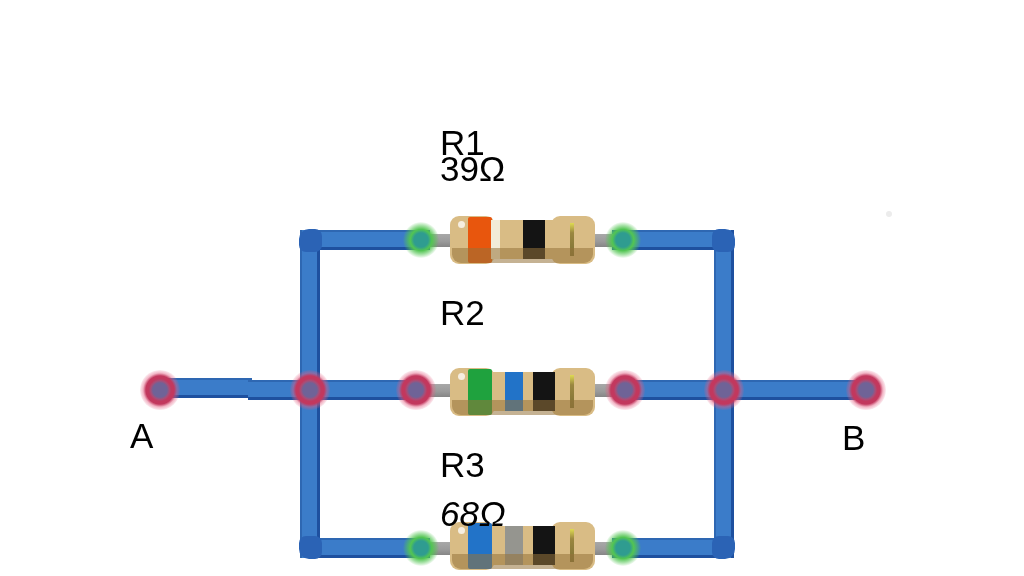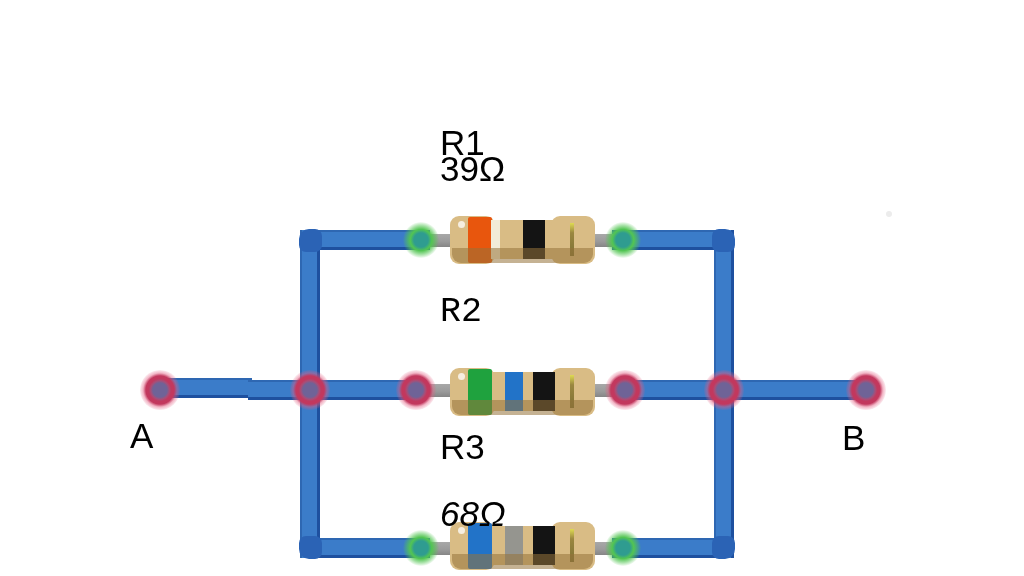--- a/index.html
+++ b/index.html
@@ -168,21 +168,21 @@
   <div class="node node-red" style="left:140px; top:370px;"></div>
   <div class="node node-red" style="left:290px; top:370px;"></div>
   <div class="node node-red" style="left:396px; top:370px;"></div>
   <div class="node node-red" style="left:605px; top:370px;"></div>
   <div class="node node-red" style="left:704px; top:370px;"></div>
   <div class="node node-red" style="left:846px; top:370px;"></div>
 
   <div class="lbl res-lbl" style="top:124px;">R1</div>
   <div class="lbl res-lbl" style="top:150px;">39Ω</div>
 
-  <div class="lbl res-lbl" style="top:294px;font-family:Liberation Mono, monospace;">R2</div>
+  <div class="lbl res-lbl" style="top:294px;">R2</div>
 
-  <div class="lbl res-lbl" style="top:428px;">R3</div>
+  <div class="lbl res-lbl" style="top:446px;">R3</div>
   <div class="lbl res-lbl" style="top:495px;font-style:italic;">68Ω</div>
 
   <div class="lbl" style="left:130px; top:417px; width:60px;">A</div>
   <div class="lbl" style="left:842px; top:419px; width:60px;">B</div>
 
 </div>
 
 </body></html>

